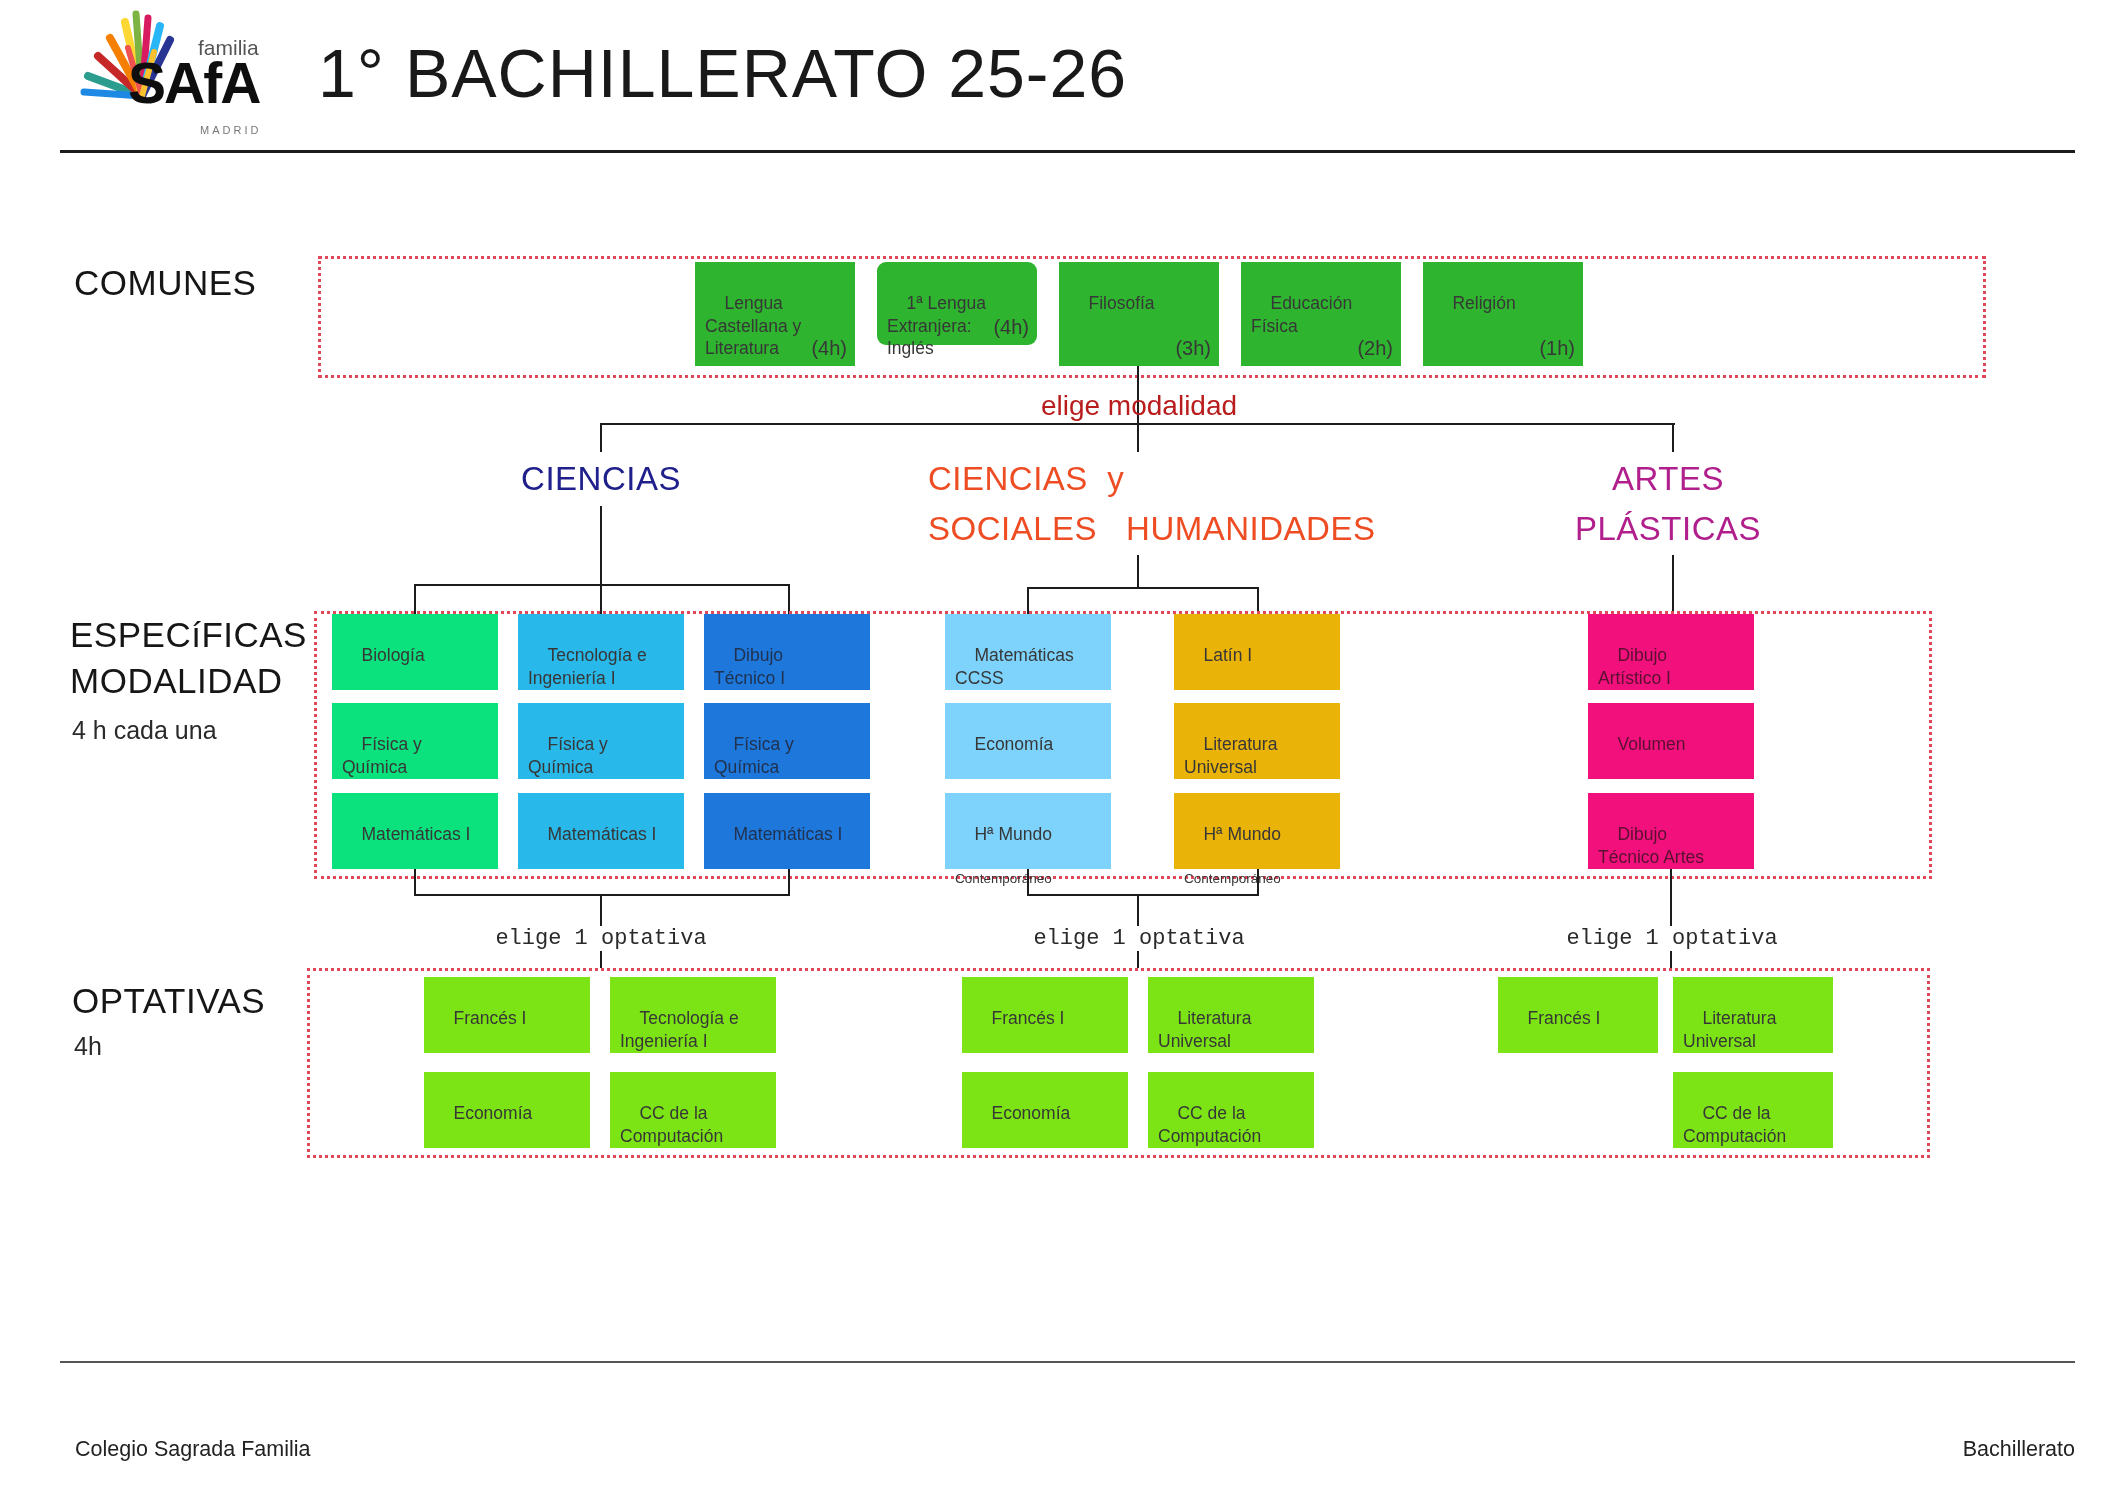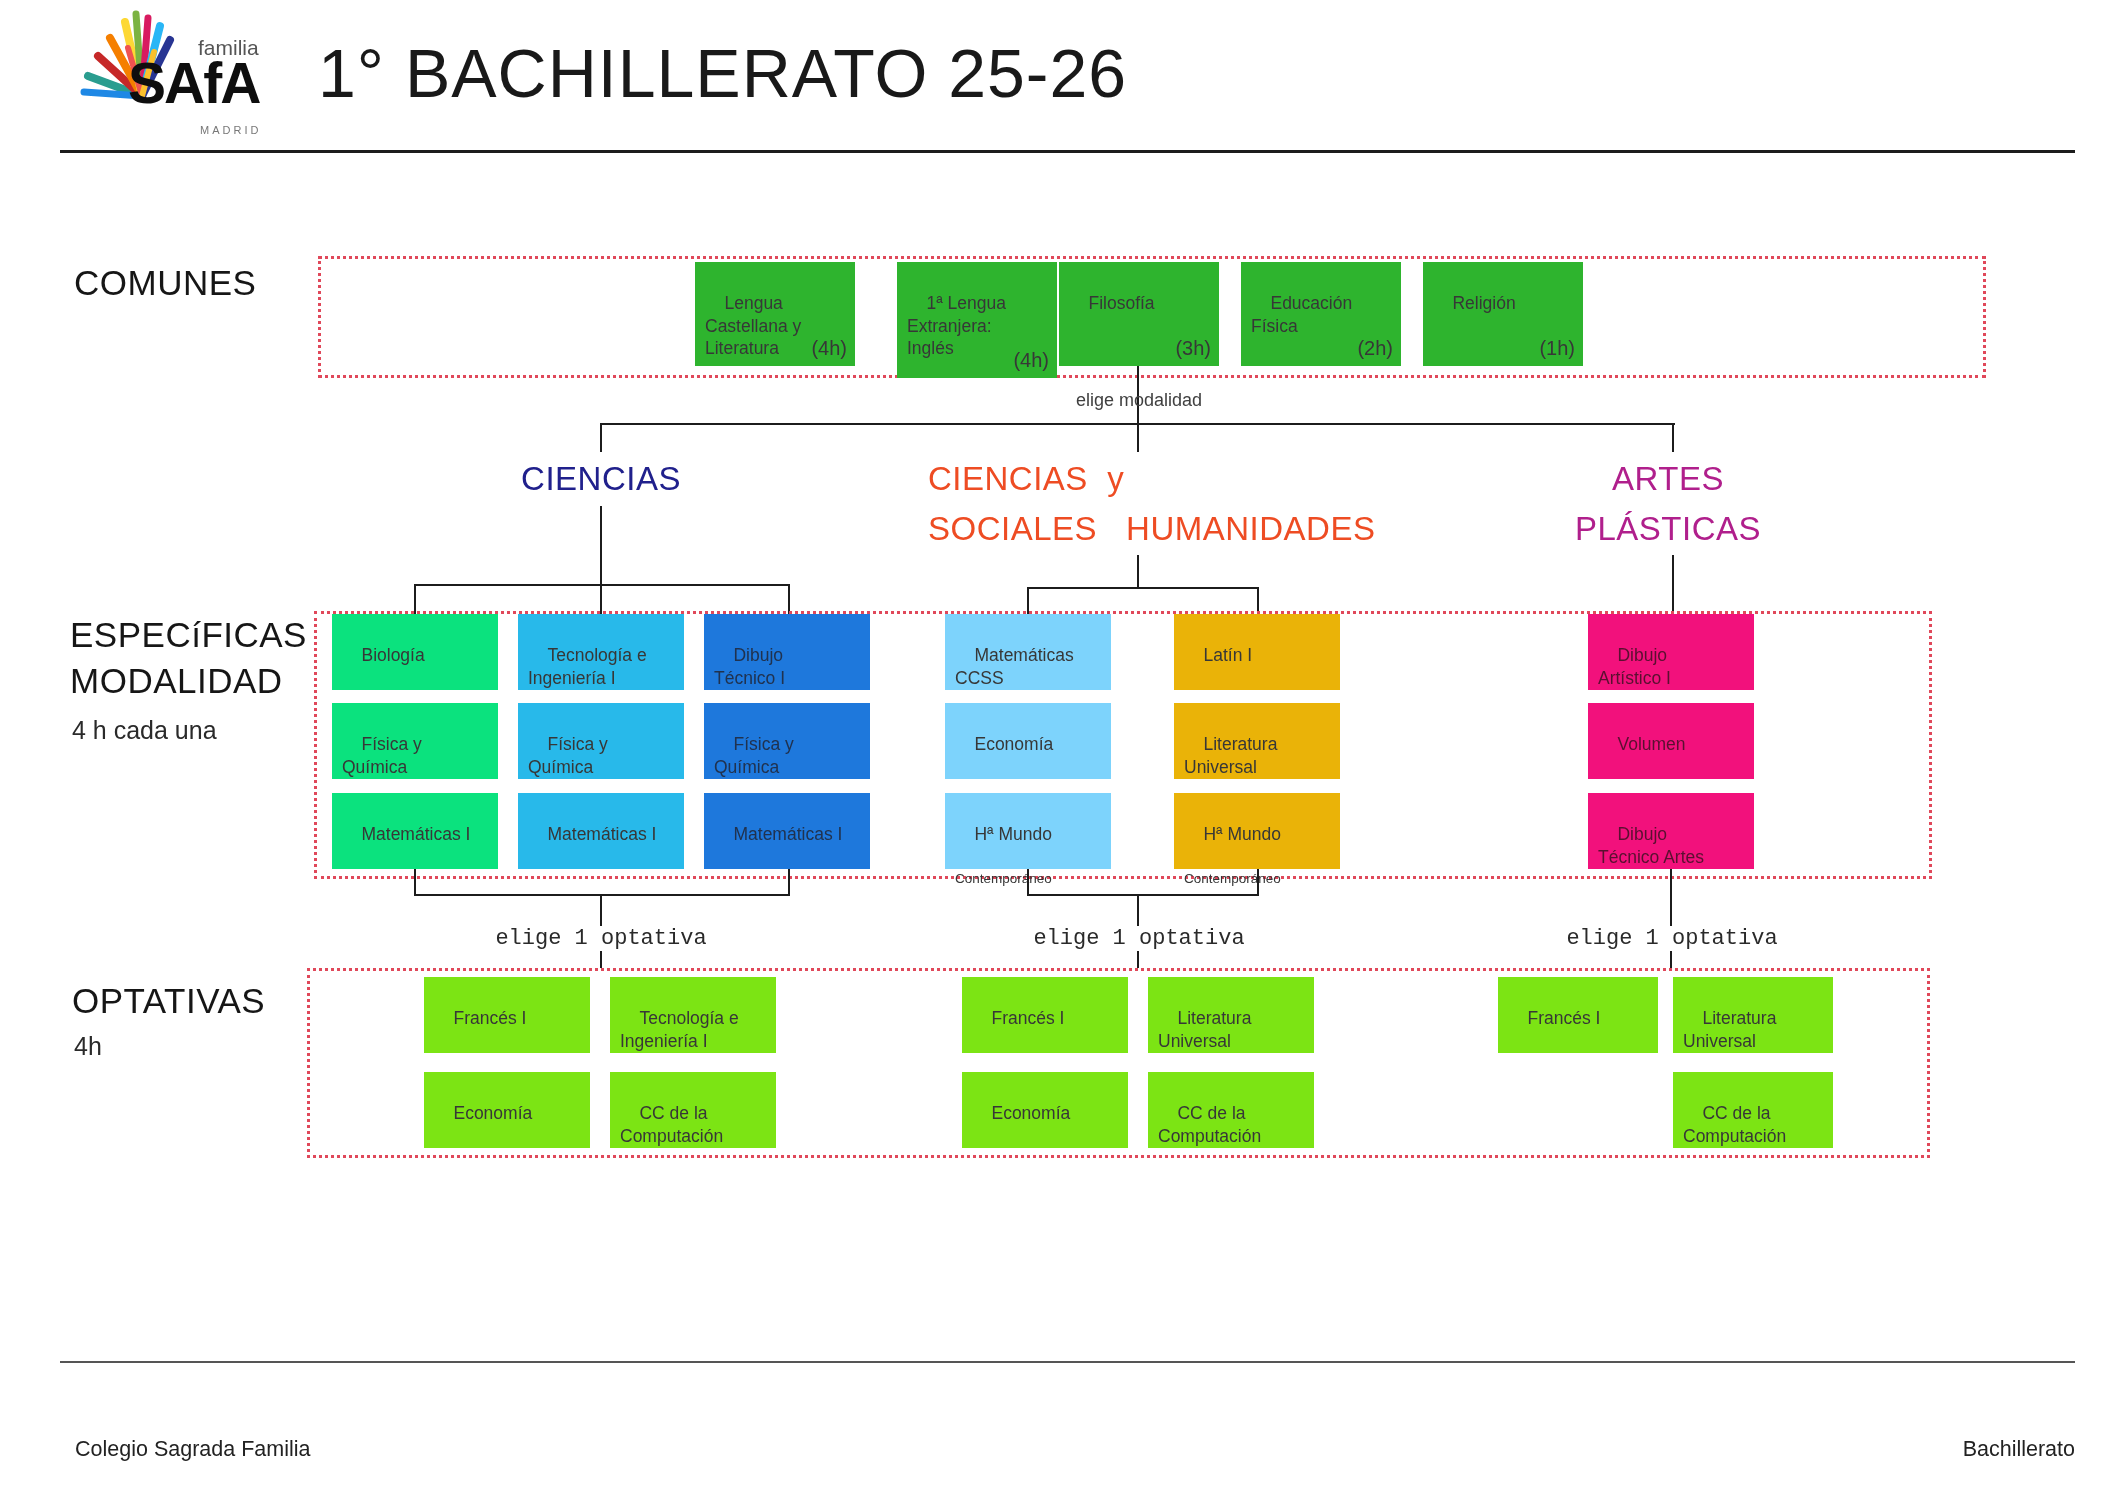--- a/index.html
+++ b/index.html
@@ -20,21 +20,21 @@
   .s-orange{background:#7dd3fc;}
   .s-yellow{background:#eab308;}
   .s-pink{background:#f2117c;color:#5a1030;}
   .o-green{background:#7ce414;}
   .sec{position:absolute;font-size:35px;color:#161616;line-height:1.32;letter-spacing:0.5px;white-space:pre-wrap;}
   .sub{position:absolute;font-size:25px;color:#2a2a2a;}
   .branch{position:absolute;font-size:33px;letter-spacing:0.5px;background:#fff;line-height:1.5;
           white-space:pre-wrap;padding:2px 6px;}
   .center{transform:translateX(-50%);}
   .choose{position:absolute;font-size:22px;color:#2a2a2a;background:#fff;padding:0 8px;transform:translateX(-50%);white-space:nowrap;font-family:Liberation Mono, monospace;}
-  .choose-nobg{position:absolute;font-size:18px;color:#404040;transform:translateX(-50%);white-space:nowrap;}
+  .choose-nobg{position:absolute;font-size:28px;color:#b91c1c;transform:translateX(-50%);white-space:nowrap;}
   .title{position:absolute;left:318px;top:34px;font-size:68px;letter-spacing:1px;color:#191919;}
   .footer-block{position:absolute;font-size:21.5px;line-height:1.45;color:#222;white-space:pre;}
   .logo-familia{position:absolute;left:128px;top:32px;font-size:21px;color:#555;}
   .logo-safa{position:absolute;left:58px;top:46px;font-size:57px;font-weight:bold;letter-spacing:-2px;color:#0e0e0e;}
   .logo-madrid{position:absolute;left:130px;top:120px;font-size:11px;letter-spacing:3px;color:#777;}
 </style>
 </head>
 <body>
 
 <div id="canvas">
@@ -65,21 +65,21 @@
 
   <div class="sec" style="left:74px;top:260px;">COMUNES</div>
   <div class="dotbox" style="left:318px;top:256px;width:1668px;height:122px;"></div>
 
   <div class="box c-green" style="left:695px;top:262px;width:160px;height:104px;">
     <span>Lengua
 Castellana y
 Literatura</span>
     <span class="hours">(4h)</span>
   </div>
-  <div class="box c-green" style="left:897px;top:262px;width:160px;height:116px;">
+  <div class="box c-green" style="left:877px;top:262px;width:160px;height:83px;border-radius:9px;">
     <span>1ª Lengua
 Extranjera:
 Inglés</span>
     <span class="hours">(4h)</span>
   </div>
   <div class="box c-green" style="left:1059px;top:262px;width:160px;height:104px;">
     <span>Filosofía</span>
     <span class="hours">(3h)</span>
   </div>
   <div class="box c-green" style="left:1241px;top:262px;width:160px;height:104px;">

